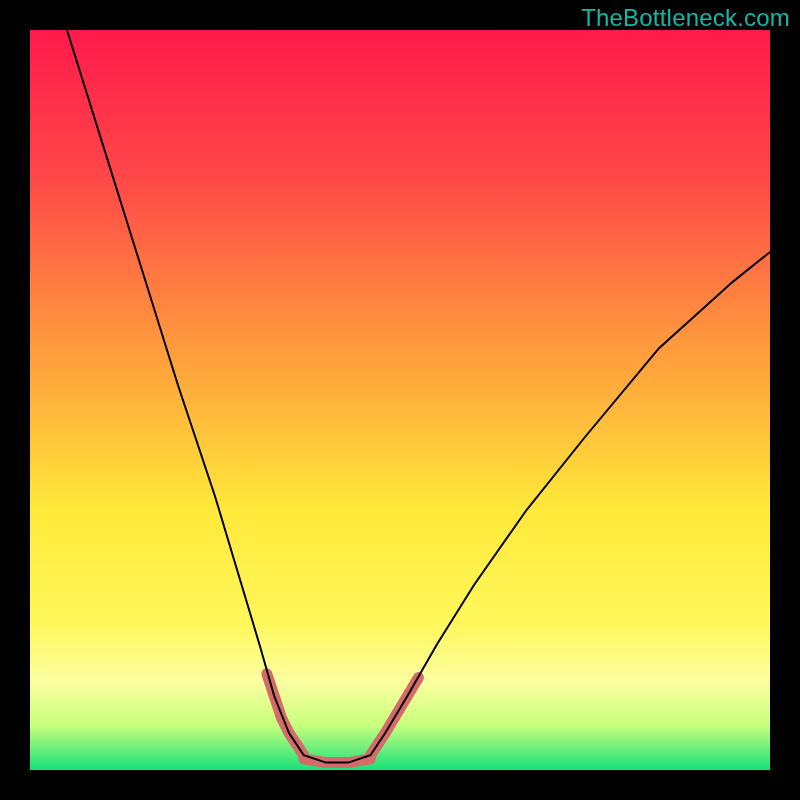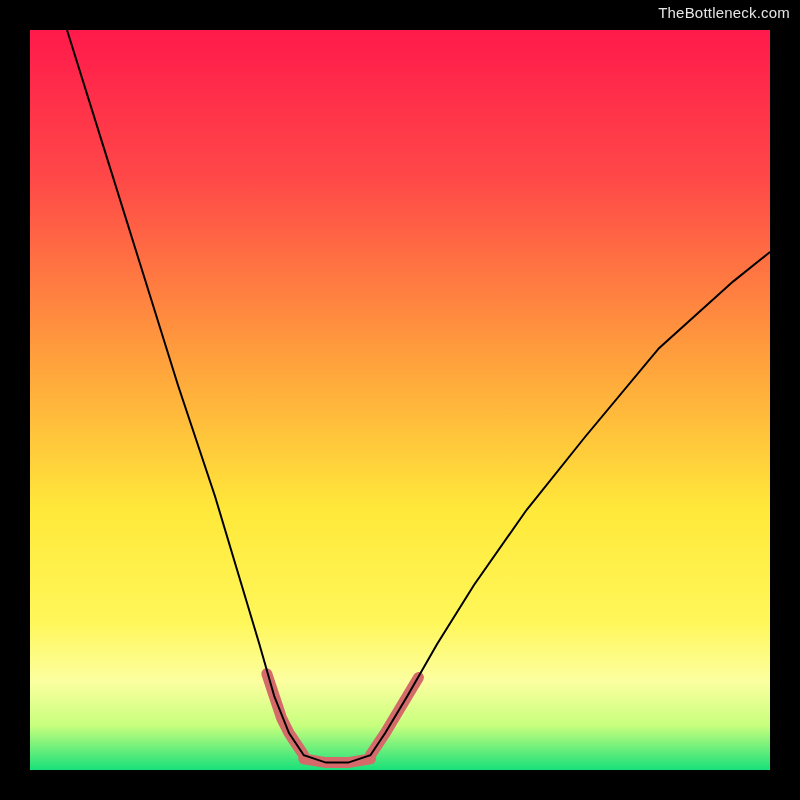--- a/index.html
+++ b/index.html
@@ -25,22 +25,22 @@
     height: 740px;
     overflow: hidden;
   }
   .plot-area svg {
     display: block;
   }
   .watermark {
     position: absolute;
     top: 4px;
     right: 10px;
-    color: #e5e5e5;
-    font-size: 15px;
+    color: #14b8a6;
+    font-size: 24px;
     letter-spacing: 0.2px;
     font-weight: 400;
     user-select: none;
   }
 </style>
 </head>
 <body>
 
 <div class="frame">
   <div class="watermark">TheBottleneck.com</div>

